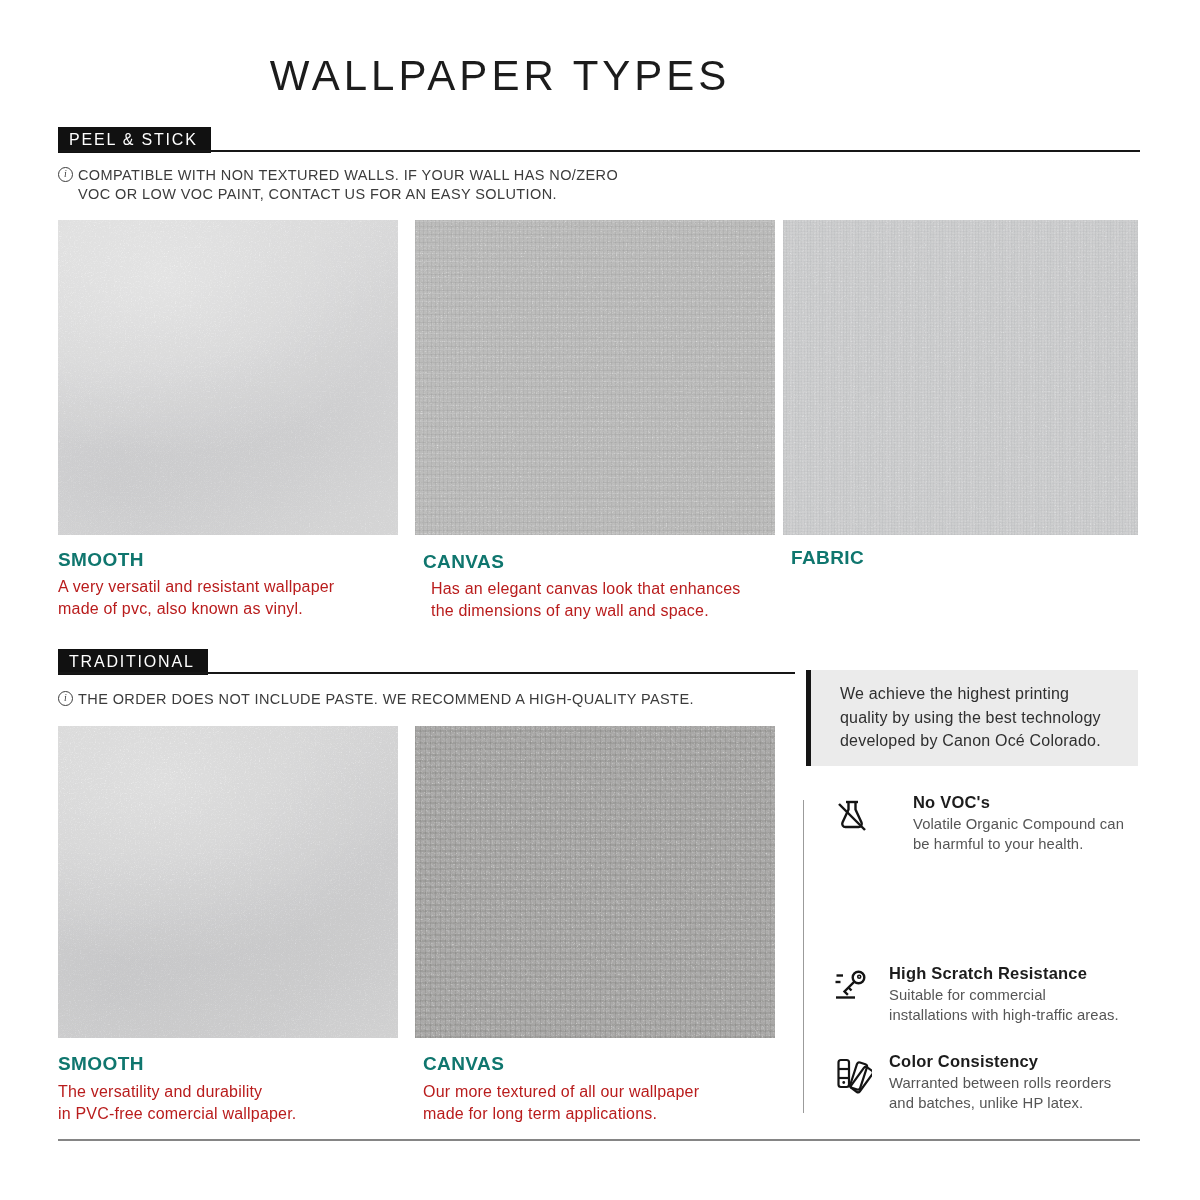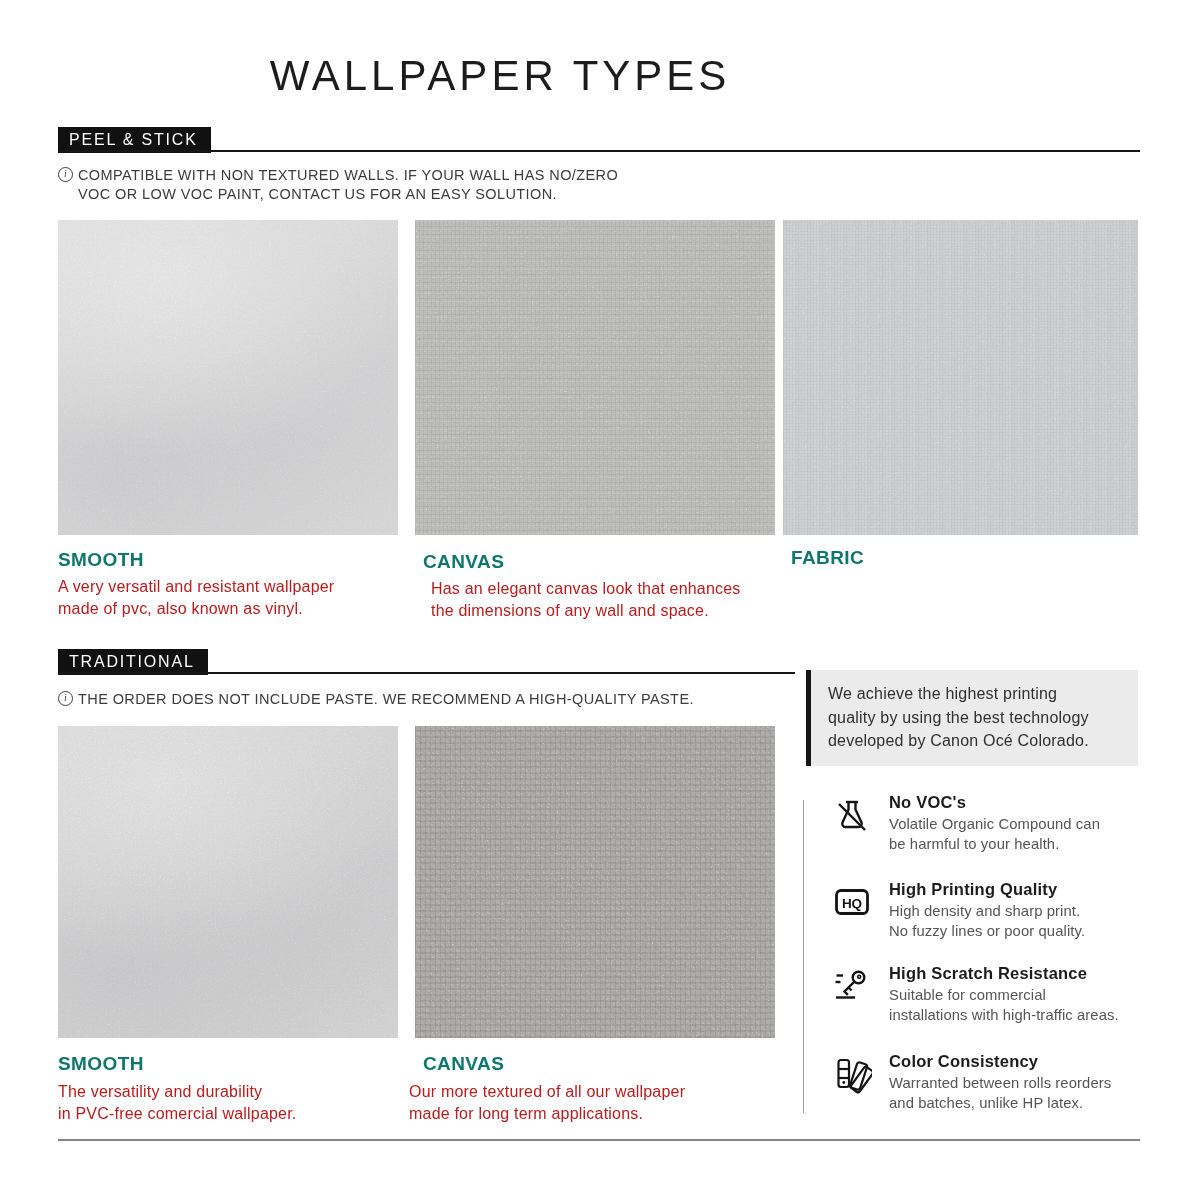--- a/index.html
+++ b/index.html
@@ -54,30 +54,30 @@
   .pos-fabric1 { left:783px; top:220px; width:355px; height:315px; }
   .pos-smooth2 { left:58px;  top:726px; width:340px; height:312px; }
   .pos-canvas2 { left:415px; top:726px; width:360px; height:312px; }
 
   .swatch-label { position:absolute; font-size:19px; font-weight:600; letter-spacing:0.4px; color:#0f766e; }
   .swatch-desc  { position:absolute; font-size:16px; line-height:21.5px; letter-spacing:0.2px; color:#b91c1c; }
   .lbl-smooth1 { left:58px;  top:549px; }  .dsc-smooth1 { left:58px;  top:576px; }
   .lbl-canvas1 { left:423px; top:551px; }  .dsc-canvas1 { left:423px; top:578px;margin-left:8px; }
   .lbl-fabric1 { left:791px; top:547px; }  .dsc-fabric1 { left:791px; top:574px; }
   .lbl-smooth2 { left:58px;  top:1053px; } .dsc-smooth2 { left:58px;  top:1081px; }
-  .lbl-canvas2 { left:423px; top:1053px; } .dsc-canvas2 { left:409px; top:1081px; }
+  .lbl-canvas2 { left:423px; top:1053px; } .dsc-canvas2 { left:423px; top:1081px; }
 
   .quote-bar { position:absolute; left:806px; top:670px; width:5px; height:96px; background:#151515; }
   .quote-box { position:absolute; left:811px; top:670px; width:327px; height:96px;
-               background:#ebebeb; padding:12px 14px 0 17px; font-size:16px; line-height:23.5px;
+               background:#ebebeb; padding:12px 14px 0 29px; font-size:16px; line-height:23.5px;
                color:#2f2f2f; letter-spacing:0.2px; }
 
   .feature-line { position:absolute; left:803px; top:800px; width:1px; height:313px; background:#9b9b9b; }
   .feature { position:absolute; left:832px; width:312px; display:flex; align-items:flex-start; }
-  .f1 { top:793px; } .f2 { top:880px; } .f3 { top:964px; } .f4 { top:1052px; }
+  .f1 { top:793px;gap:24px; } .f2 { top:880px; } .f3 { top:964px; } .f4 { top:1052px; }
   .f-icon { width:40px; height:40px; flex:0 0 auto; margin-top:2px; }
   .f-text { margin-left:17px; }
   .f-title { font-size:16.5px; font-weight:700; color:#1c1c1c; letter-spacing:0.2px; margin-bottom:3px; }
   .f-desc { font-size:14.8px; line-height:19.5px; color:#555555; letter-spacing:0.1px; }
 
   .defs-svg { position:absolute; width:0; height:0; }
 </style>
 </head>
 <body>
 
@@ -165,30 +165,20 @@
       <path d="M14 7 h12"></path>
       <path d="M16.5 7 v7.5 L10.5 27.5 a3.2 3.2 0 0 0 3 4.5 h13 a3.2 3.2 0 0 0 3 -4.5 L23.5 14.5 V7"></path>
       <path d="M7 9 L33 35"></path>
     </svg>
     <div class="f-text">
       <div class="f-title">No VOC's</div>
       <div class="f-desc"><span>Volatile Organic Compound can</span><br><span>be harmful to your health.</span></div>
     </div>
   </div>
 
-  <div class="feature f2">
-    <svg class="f-icon" viewBox="0 0 40 40" fill="none" stroke="#141414" stroke-width="2.8">
-      <rect x="4.5" y="8.5" width="31" height="23" rx="4.5"></rect>
-      <text x="20" y="25.5" text-anchor="middle" font-size="13.5" font-weight="700" fill="#141414" stroke="none" font-family="Liberation Sans, sans-serif">HQ</text>
-    </svg>
-    <div class="f-text">
-      <div class="f-title">High Printing Quality</div>
-      <div class="f-desc"><span>High density and sharp print.</span><br><span>No fuzzy lines or poor quality.</span></div>
-    </div>
-  </div>
 
   <div class="feature f3">
     <svg class="f-icon" viewBox="0 0 40 40" fill="none" stroke="#141414" stroke-width="2.4">
       <circle cx="26.5" cy="11.5" r="5.8"></circle>
       <circle cx="27.2" cy="10.8" r="1.5" stroke-width="1.6"></circle>
       <path d="M22.4 15.6 L12.5 25.5 l3.4 3.4"></path>
       <path d="M16.5 21.5 l3 3"></path>
       <path d="M4.5 9.5 h6.5"></path>
       <path d="M3.5 16 h5"></path>
       <path d="M4 31.5 h19"></path>

